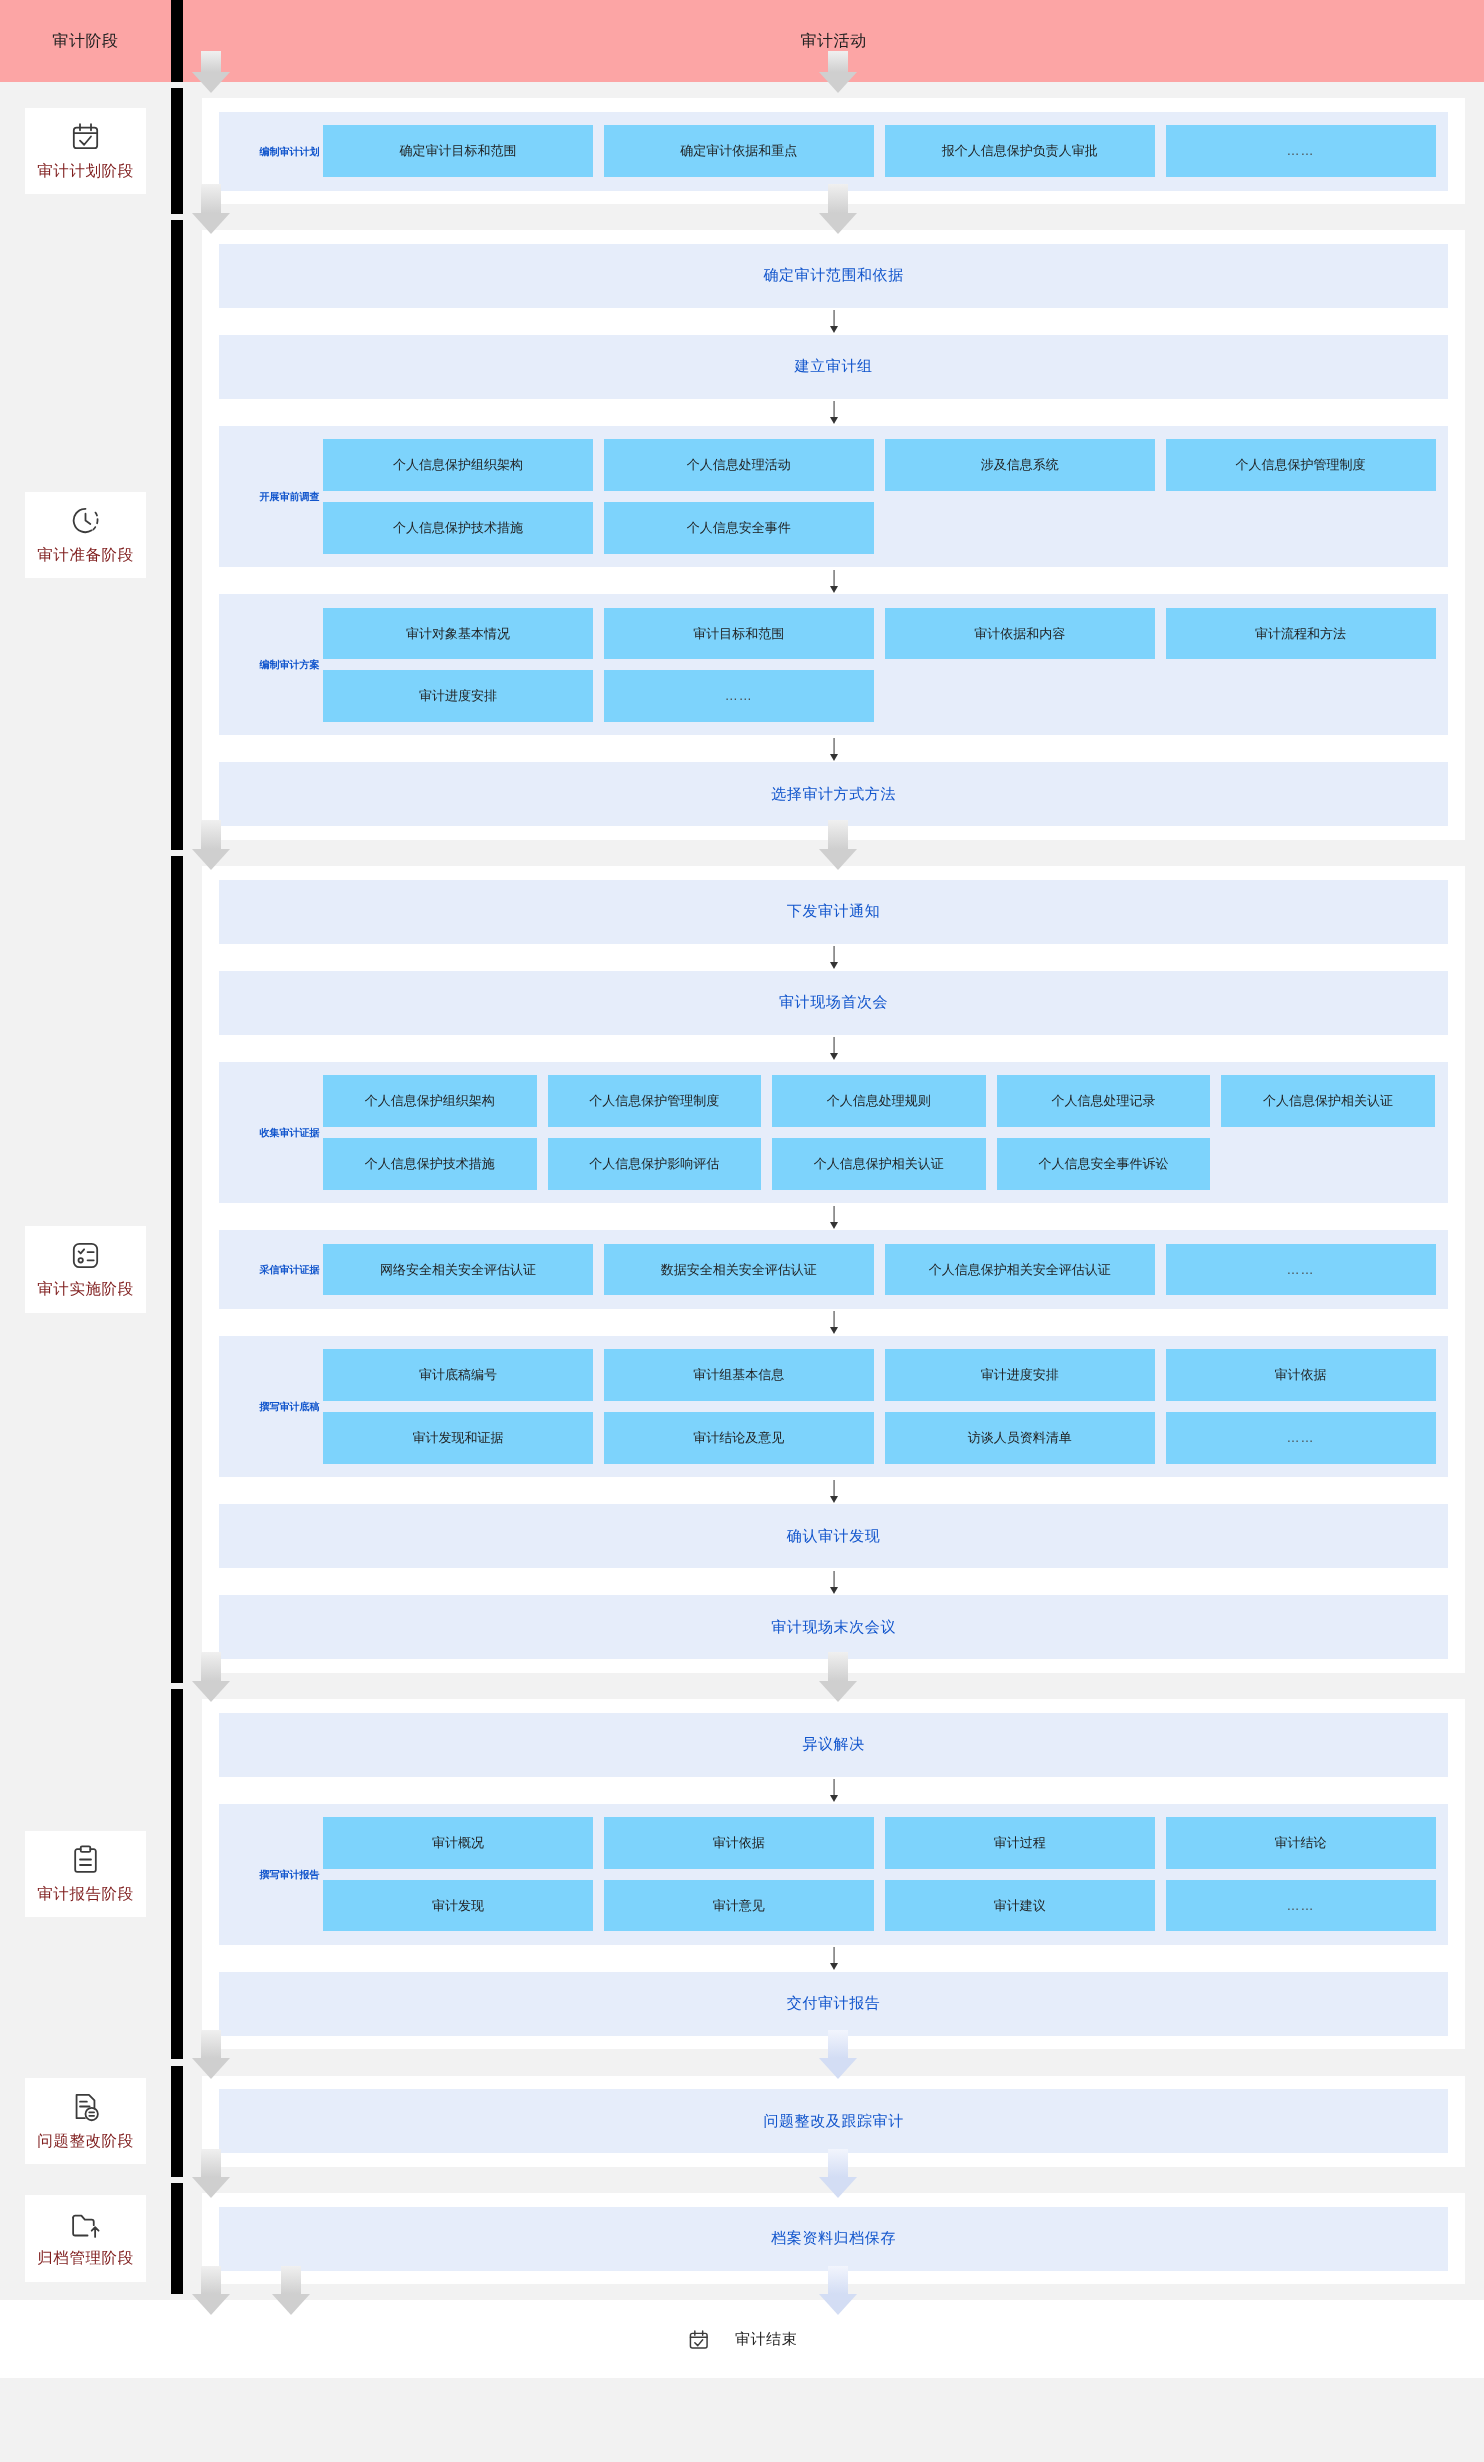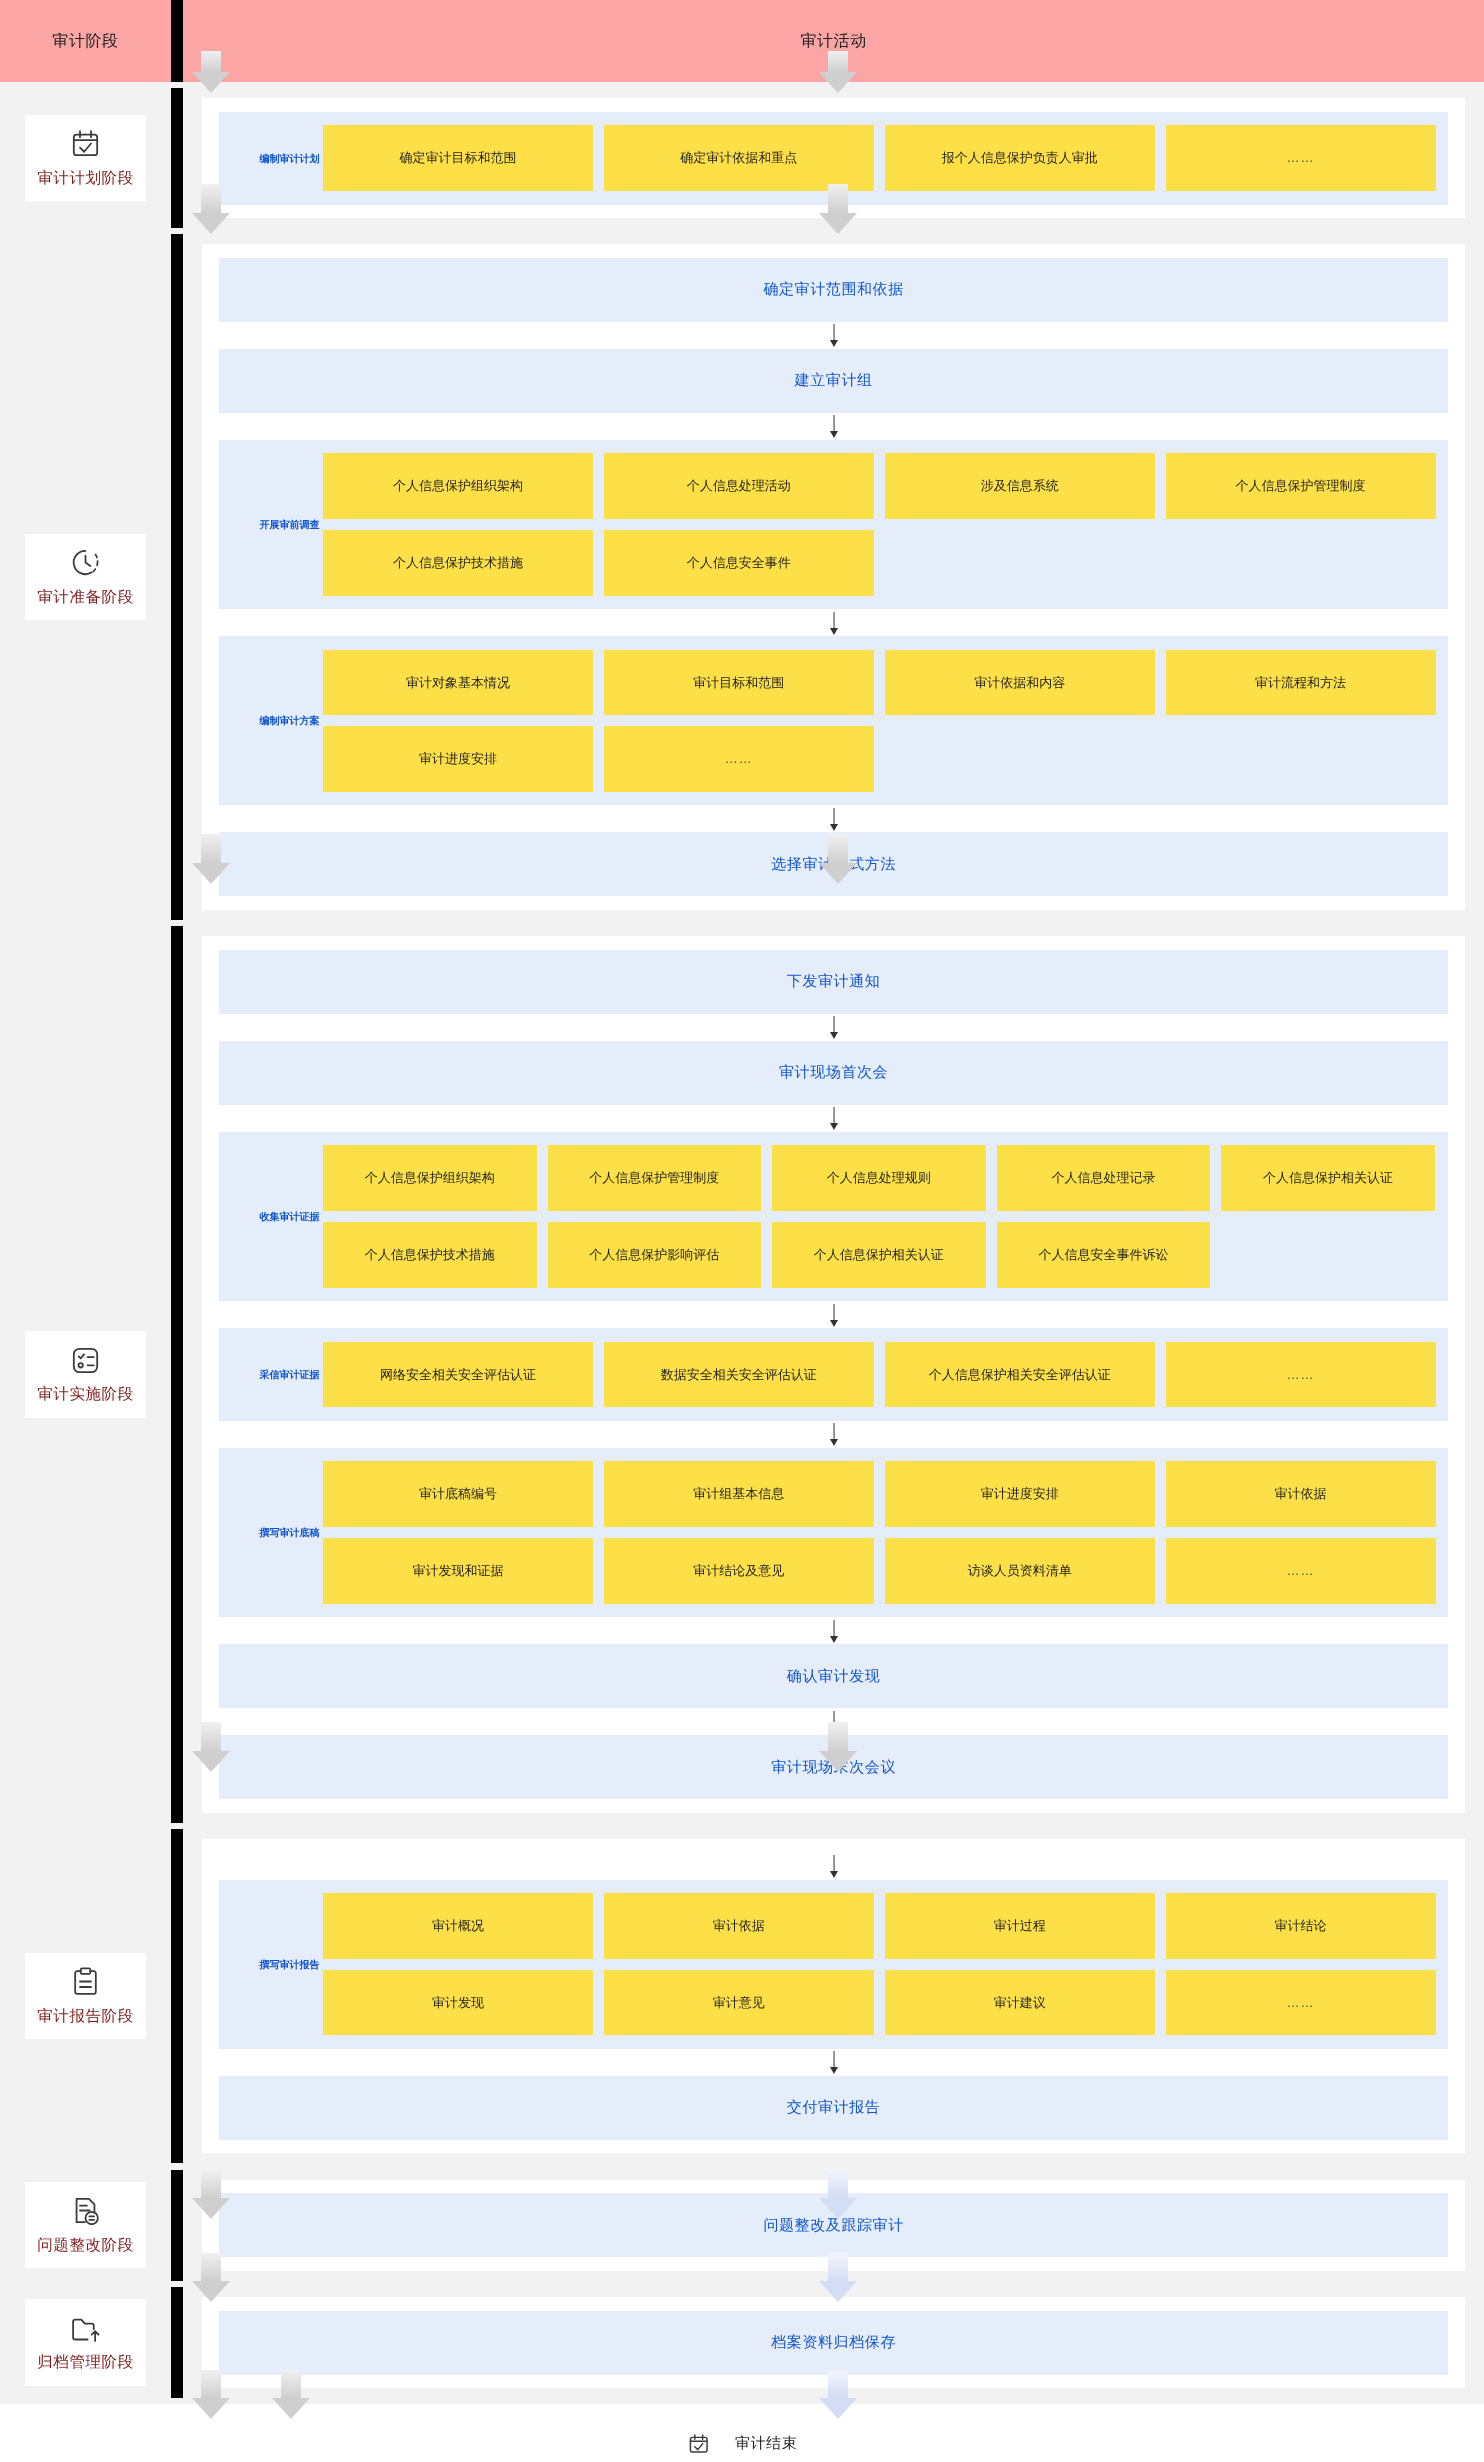--- a/index.html
+++ b/index.html
@@ -136,29 +136,29 @@
   .band-items{
     flex:1 1 auto;
     display:flex;
     flex-wrap:wrap;
     gap:11px;
     padding:13.6px 12.4px 13.6px 0;
   }
   .band-items.cols4 > .item{ width:calc(25% - 8.3px); }
   .band-items.cols5 > .item{ width:calc(20% - 9px); }
   .item{
-    background:#fde047;
+    background:#7dd3fc;
     min-height:51px;
     display:flex;
     align-items:center;
     justify-content:center;
     font-size:13px;
     color:#1f1f1f;
     text-align:center;
-    padding:24px 5px;
+    padding:17px 5px;
     box-sizing:border-box;
     line-height:1.35;
   }
   .item.ellipsis{ color:#4a4a4a; letter-spacing:1.2px; }
 
   
   .connector{
     height:27px;
     position:relative;
   }
@@ -422,20 +422,23 @@
                 <path d="M17 9h-5a3 3 0 0 0-3 3v27a3 3 0 0 0 3 3h24a3 3 0 0 0 3-3V12a3 3 0 0 0-3-3h-5"></path>
                 <rect x="17" y="5" width="14" height="8" rx="2"></rect>
                 <path d="M16 24h16M16 32h16"></path>
               </svg></span>
             <div class="stage-label">审计报告阶段</div>
           </div>
         </div>
         <div class="gap"></div>
         <div class="col-act">
           <div class="act-card">
+            <div class="band simple">
+              <div class="band-title">异议解决</div>
+            </div>
             <div class="connector"></div>
             <div class="band grid">
               <div class="band-label">撰写审计报告</div>
               <div class="band-items cols4">
                 <div class="item">审计概况</div>
                 <div class="item">审计依据</div>
                 <div class="item">审计过程</div>
                 <div class="item">审计结论</div>
                 <div class="item">审计发现</div>
                 <div class="item">审计意见</div>

